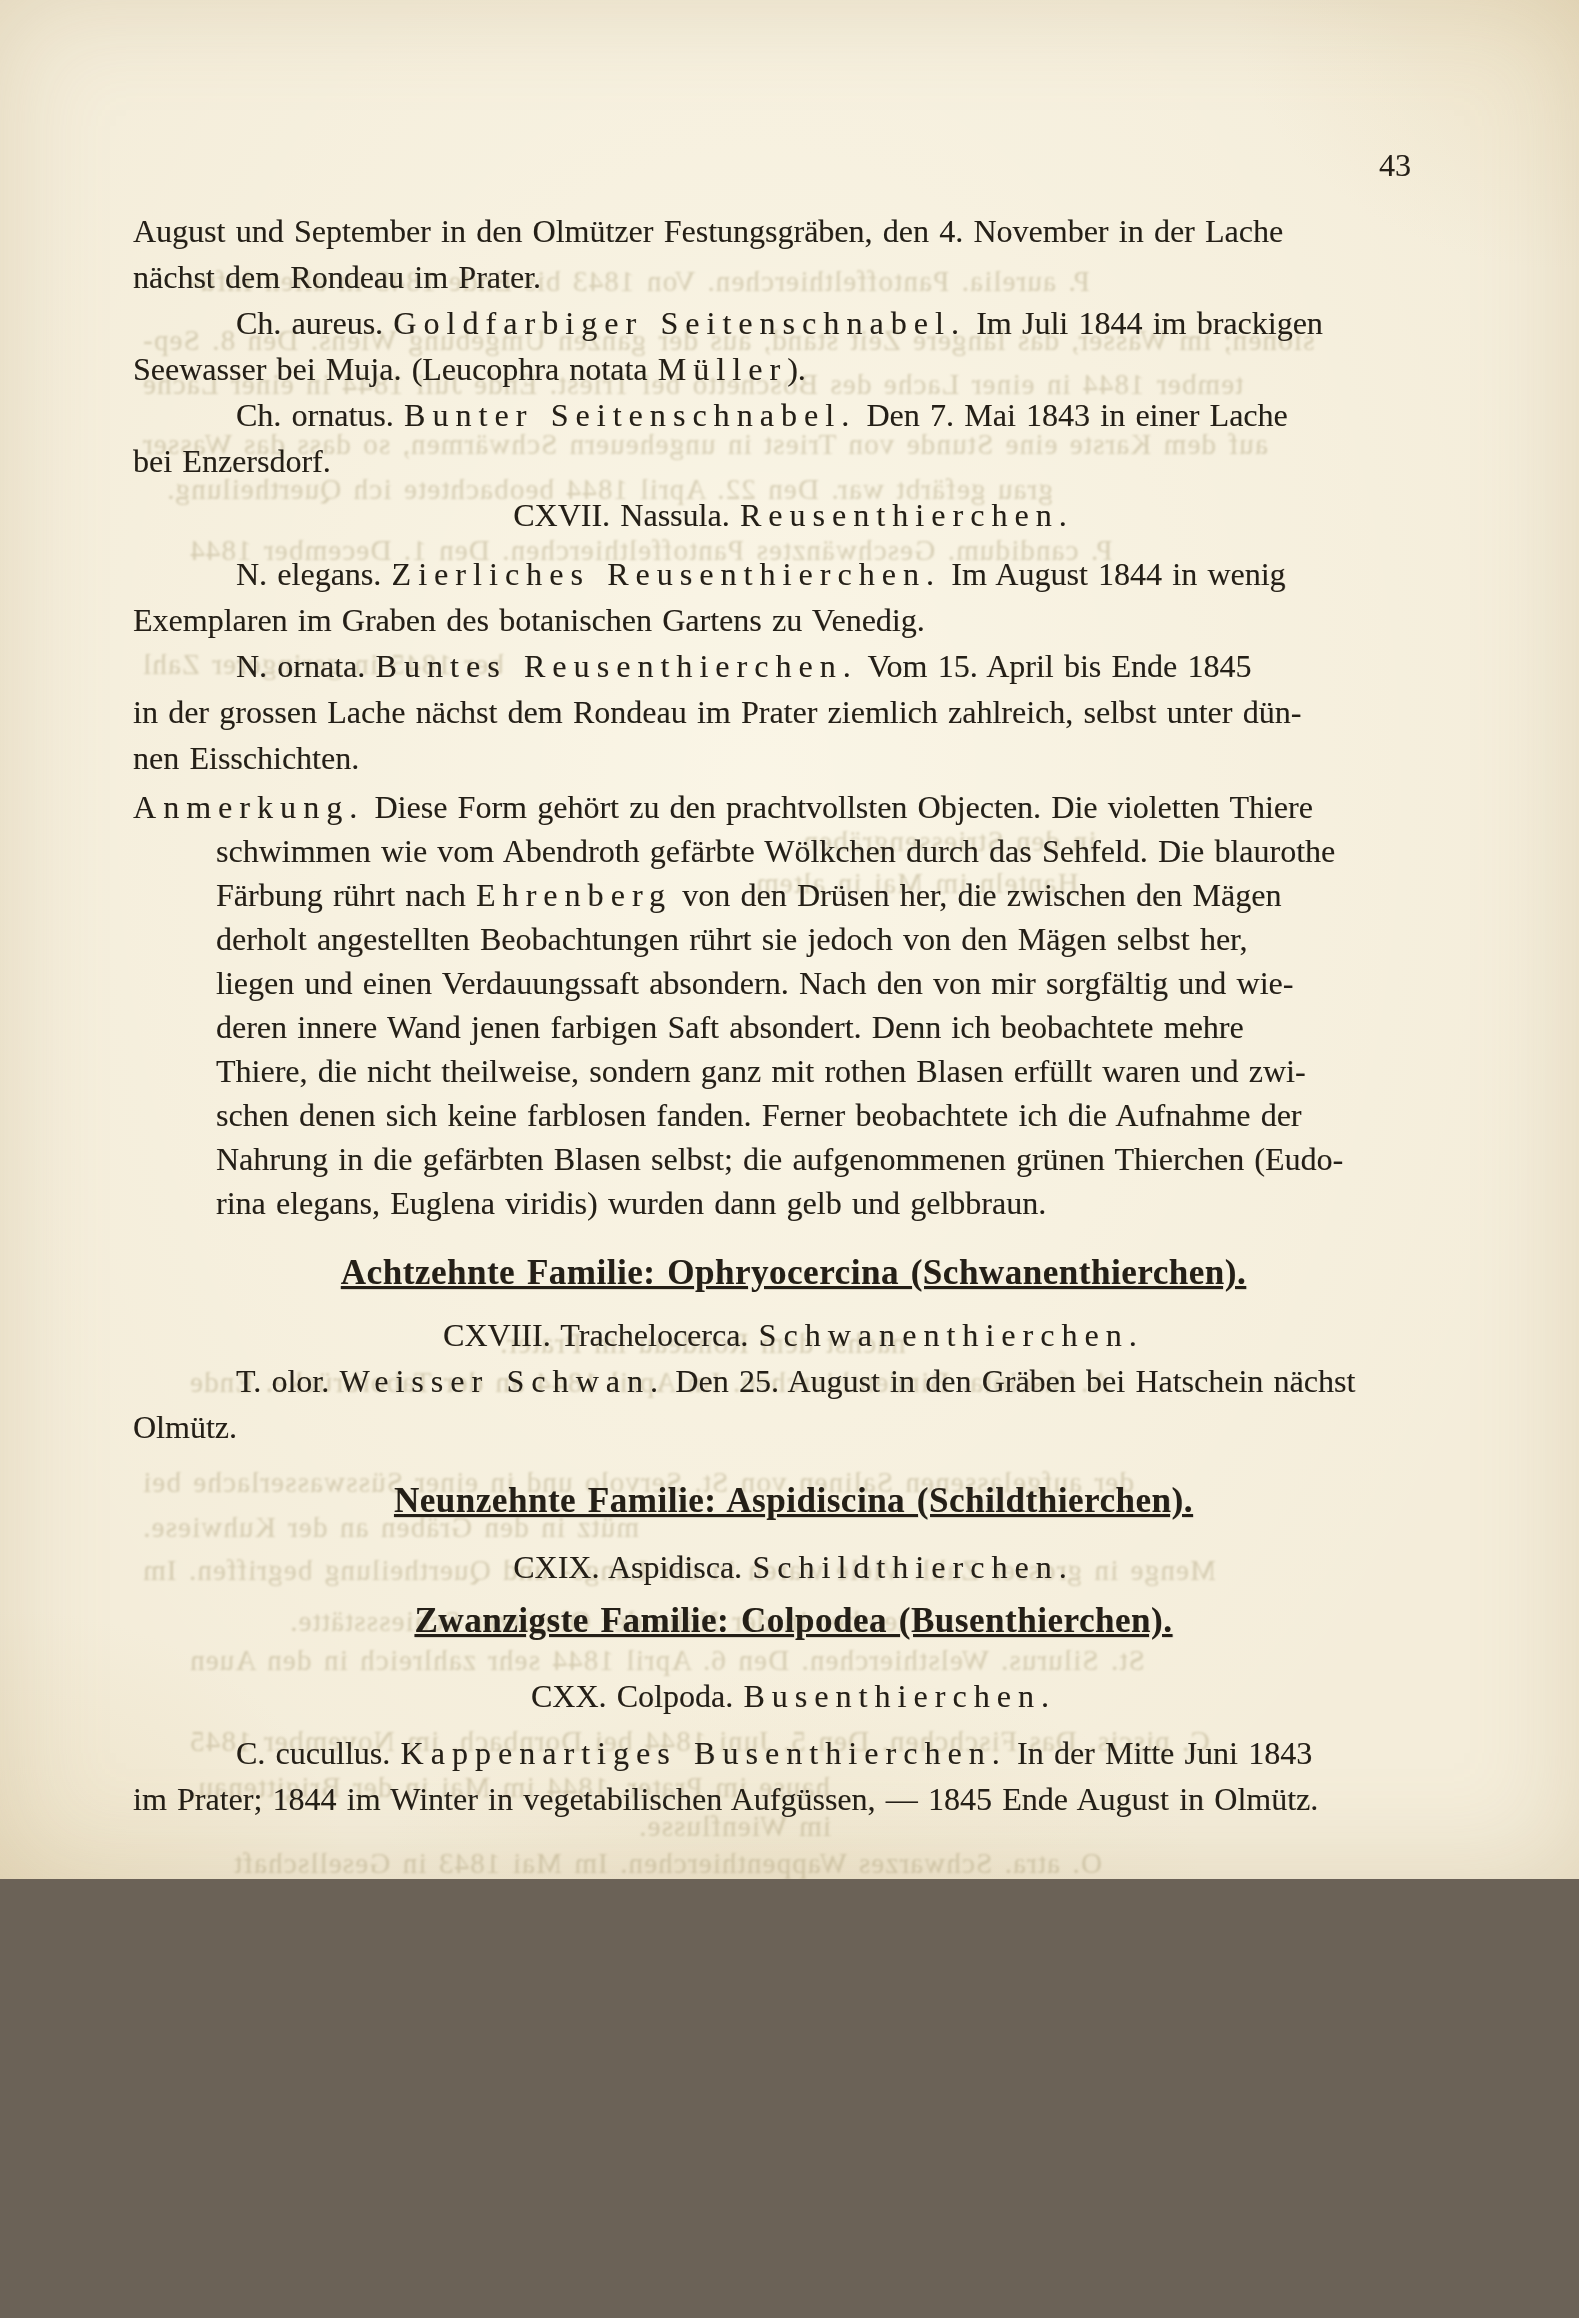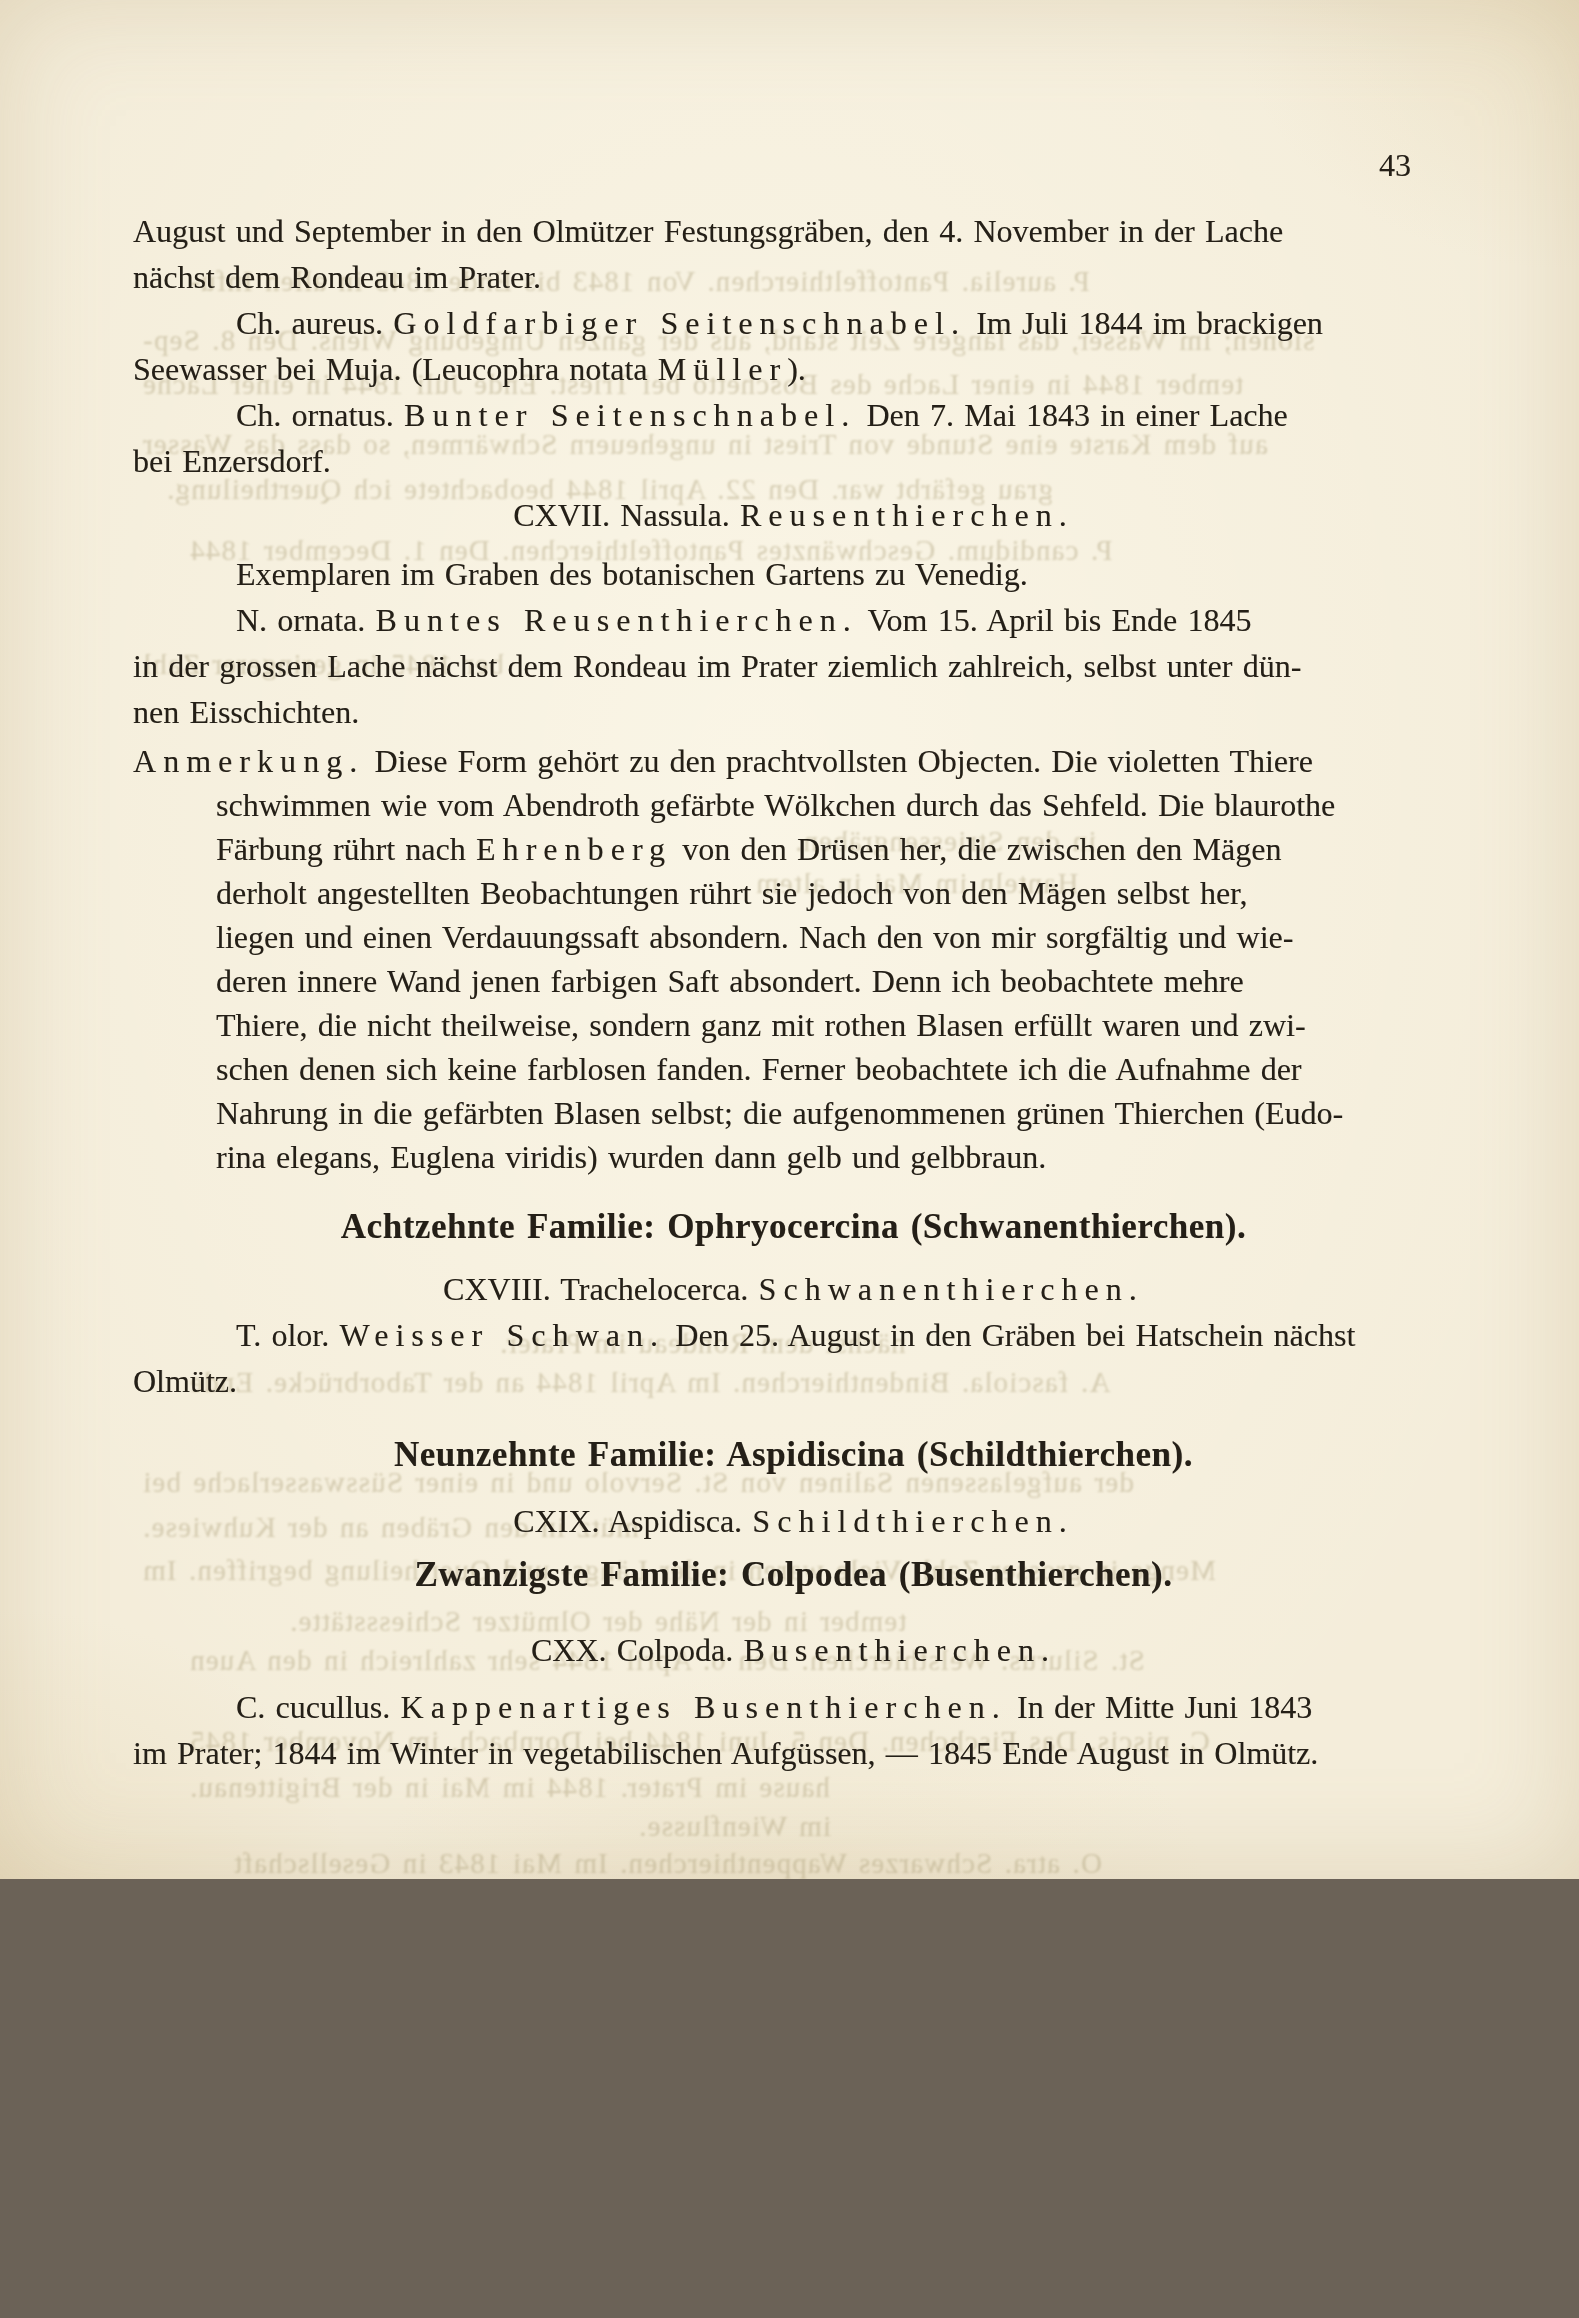--- a/index.html
+++ b/index.html
@@ -35,20 +35,21 @@
   .anm .line{line-height:44px;padding-left:83px;}
   .anm .line:first-child{padding-left:0;}
   .genus{text-align:center;}
   .genus .line{white-space:nowrap;}
   .family{text-align:center;}
   .family .line{
     font-weight:bold;
     font-size:35px;
     line-height:61px;
     letter-spacing:0.015em;
+    text-decoration:underline;
   }
   
   .text > :nth-child(4){margin-top:7.8px;}   
   .text > :nth-child(5){margin-top:13.3px;}   
   .text > :nth-child(7){margin-top:4.4px;}    
   .text > :nth-child(8){margin-top:16.6px;}   
   .text > :nth-child(9){margin-top:9px;}   
   .text > :nth-child(11){margin-top:20px;margin-bottom:13.3px;} 
   .text > :nth-child(14){margin-top:22px;margin-bottom:11px;} 
   
@@ -117,20 +118,21 @@
         <div class="line"><span>Seewasser bei Muja. (</span><span class="i">Leucophra notata</span><span> </span><span class="sp">Müller</span><span>).</span></div>
       </div>
       <div class="para">
         <div class="line"><span class="i">Ch. ornatus.</span><span> </span><span class="sp">Bunter Seitenschnabel.</span><span> Den 7. Mai 1843 in einer Lache</span></div>
         <div class="line"><span>bei Enzersdorf.</span></div>
       </div>
       <div class="genus">
         <div class="line"><span>CXVII. </span><span class="i">Nassula.</span><span> </span><span class="sp">Reusenthierchen.</span></div>
       </div>
       <div class="para">
+        <div class="line"><span class="i">N. elegans.</span><span> </span><span class="sp">Zierliches Reusenthierchen.</span><span> Im August 1844 in wenig</span></div>
         <div class="line"><span>Exemplaren im Graben des botanischen Gartens zu Venedig.</span></div>
       </div>
       <div class="para">
         <div class="line"><span class="i">N. ornata.</span><span> </span><span class="sp">Buntes Reusenthierchen.</span><span> Vom 15. April bis Ende 1845</span></div>
         <div class="line"><span>in der grossen Lache nächst dem Rondeau im Prater ziemlich zahlreich, selbst unter dün-</span></div>
         <div class="line"><span>nen Eisschichten.</span></div>
       </div>
       <div class="anm">
         <div class="line"><span class="sp">Anmerkung.</span><span> Diese Form gehört zu den prachtvollsten Objecten. Die violetten Thiere</span></div>
         <div class="line"><span>schwimmen wie vom Abendroth gefärbte Wölkchen durch das Sehfeld. Die blaurothe</span></div>

